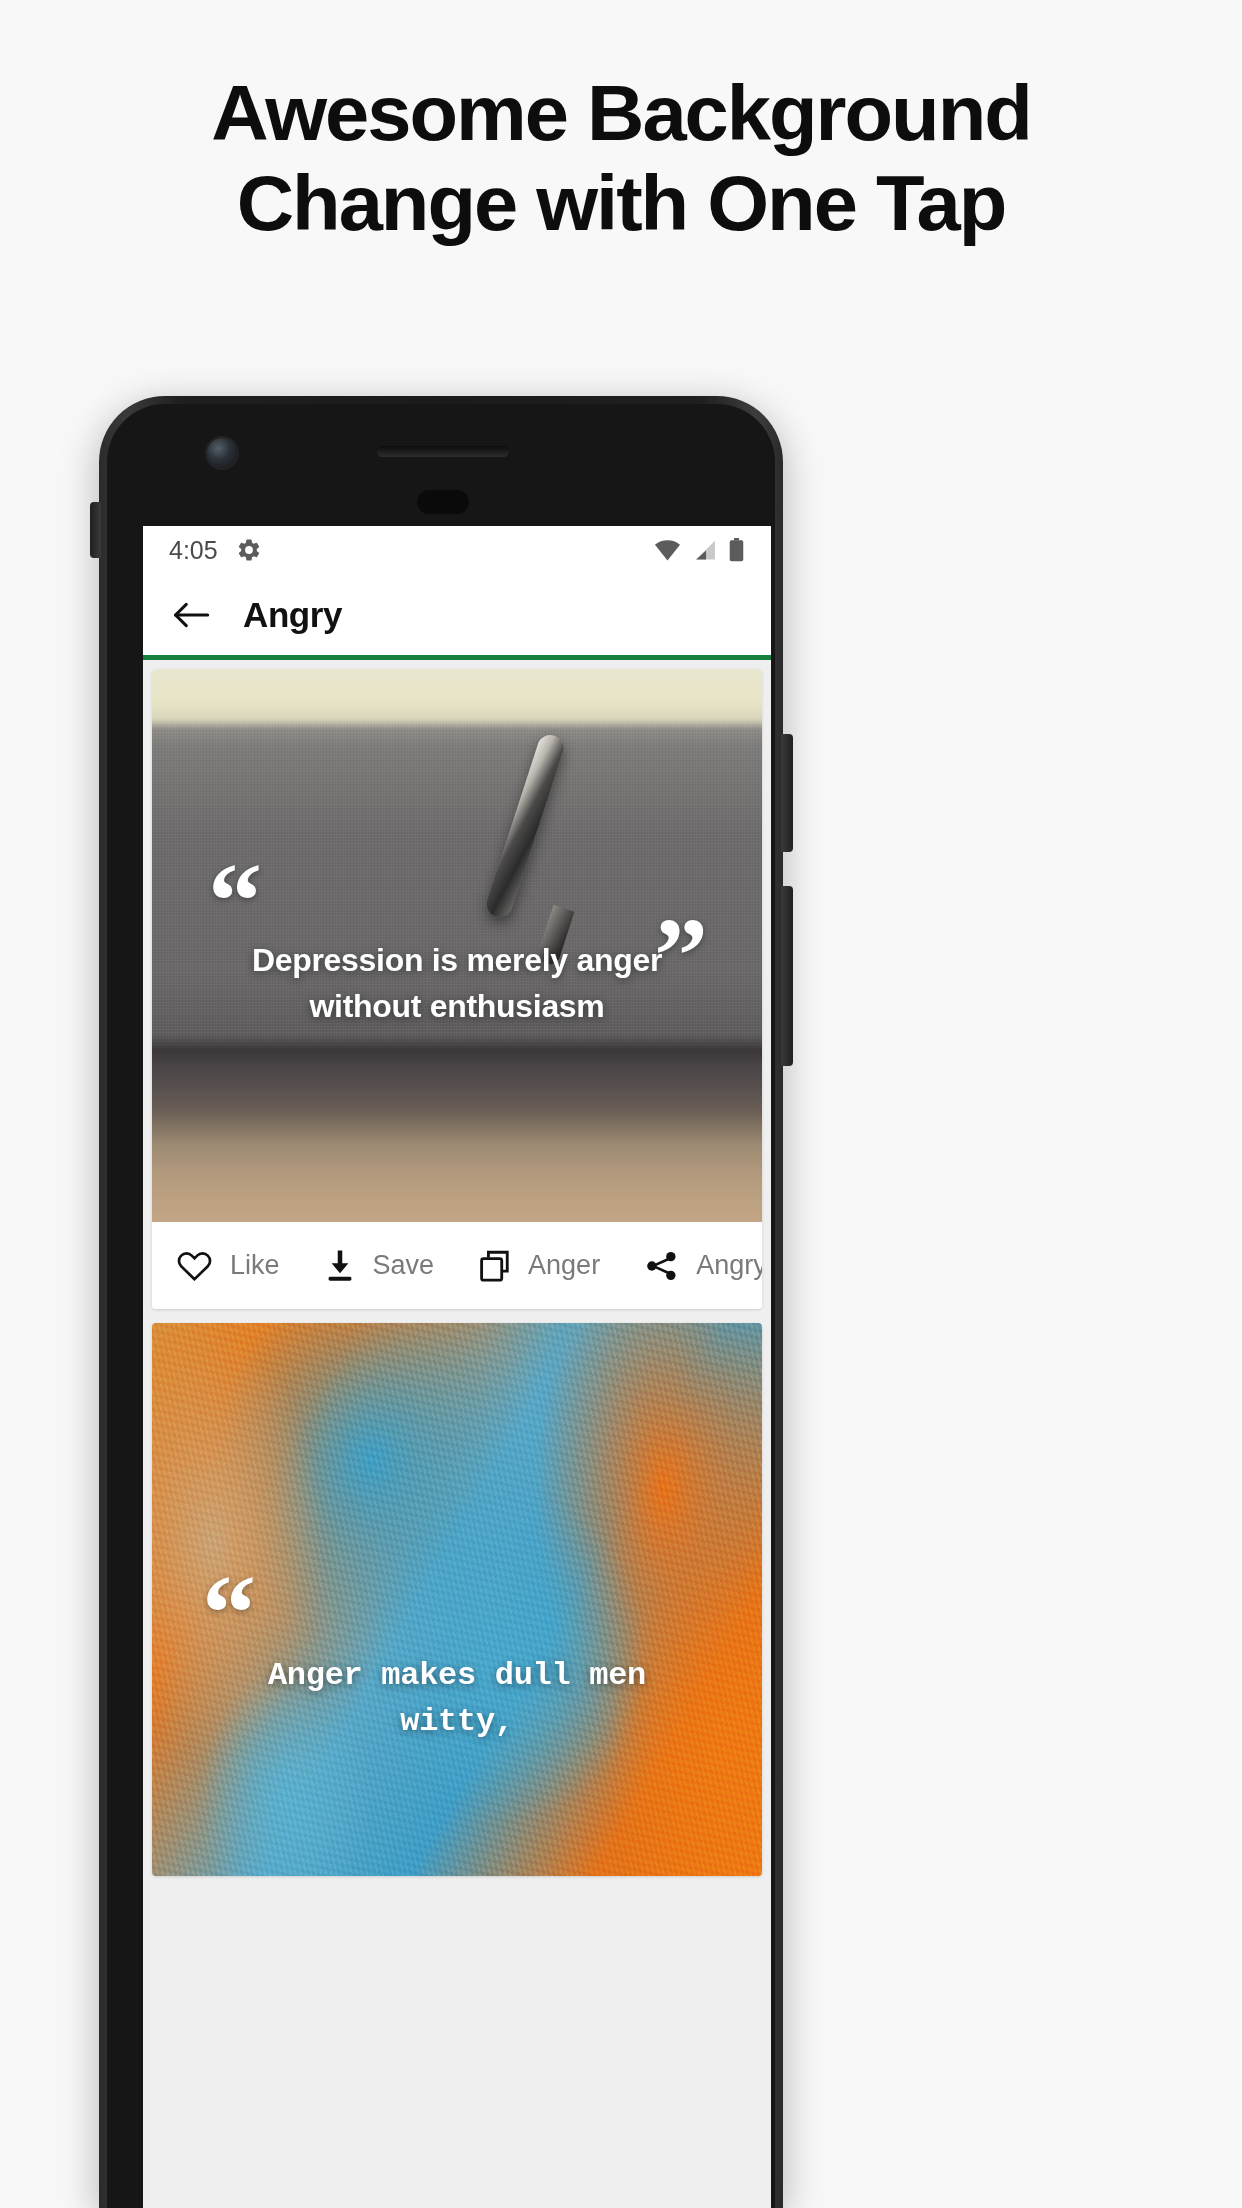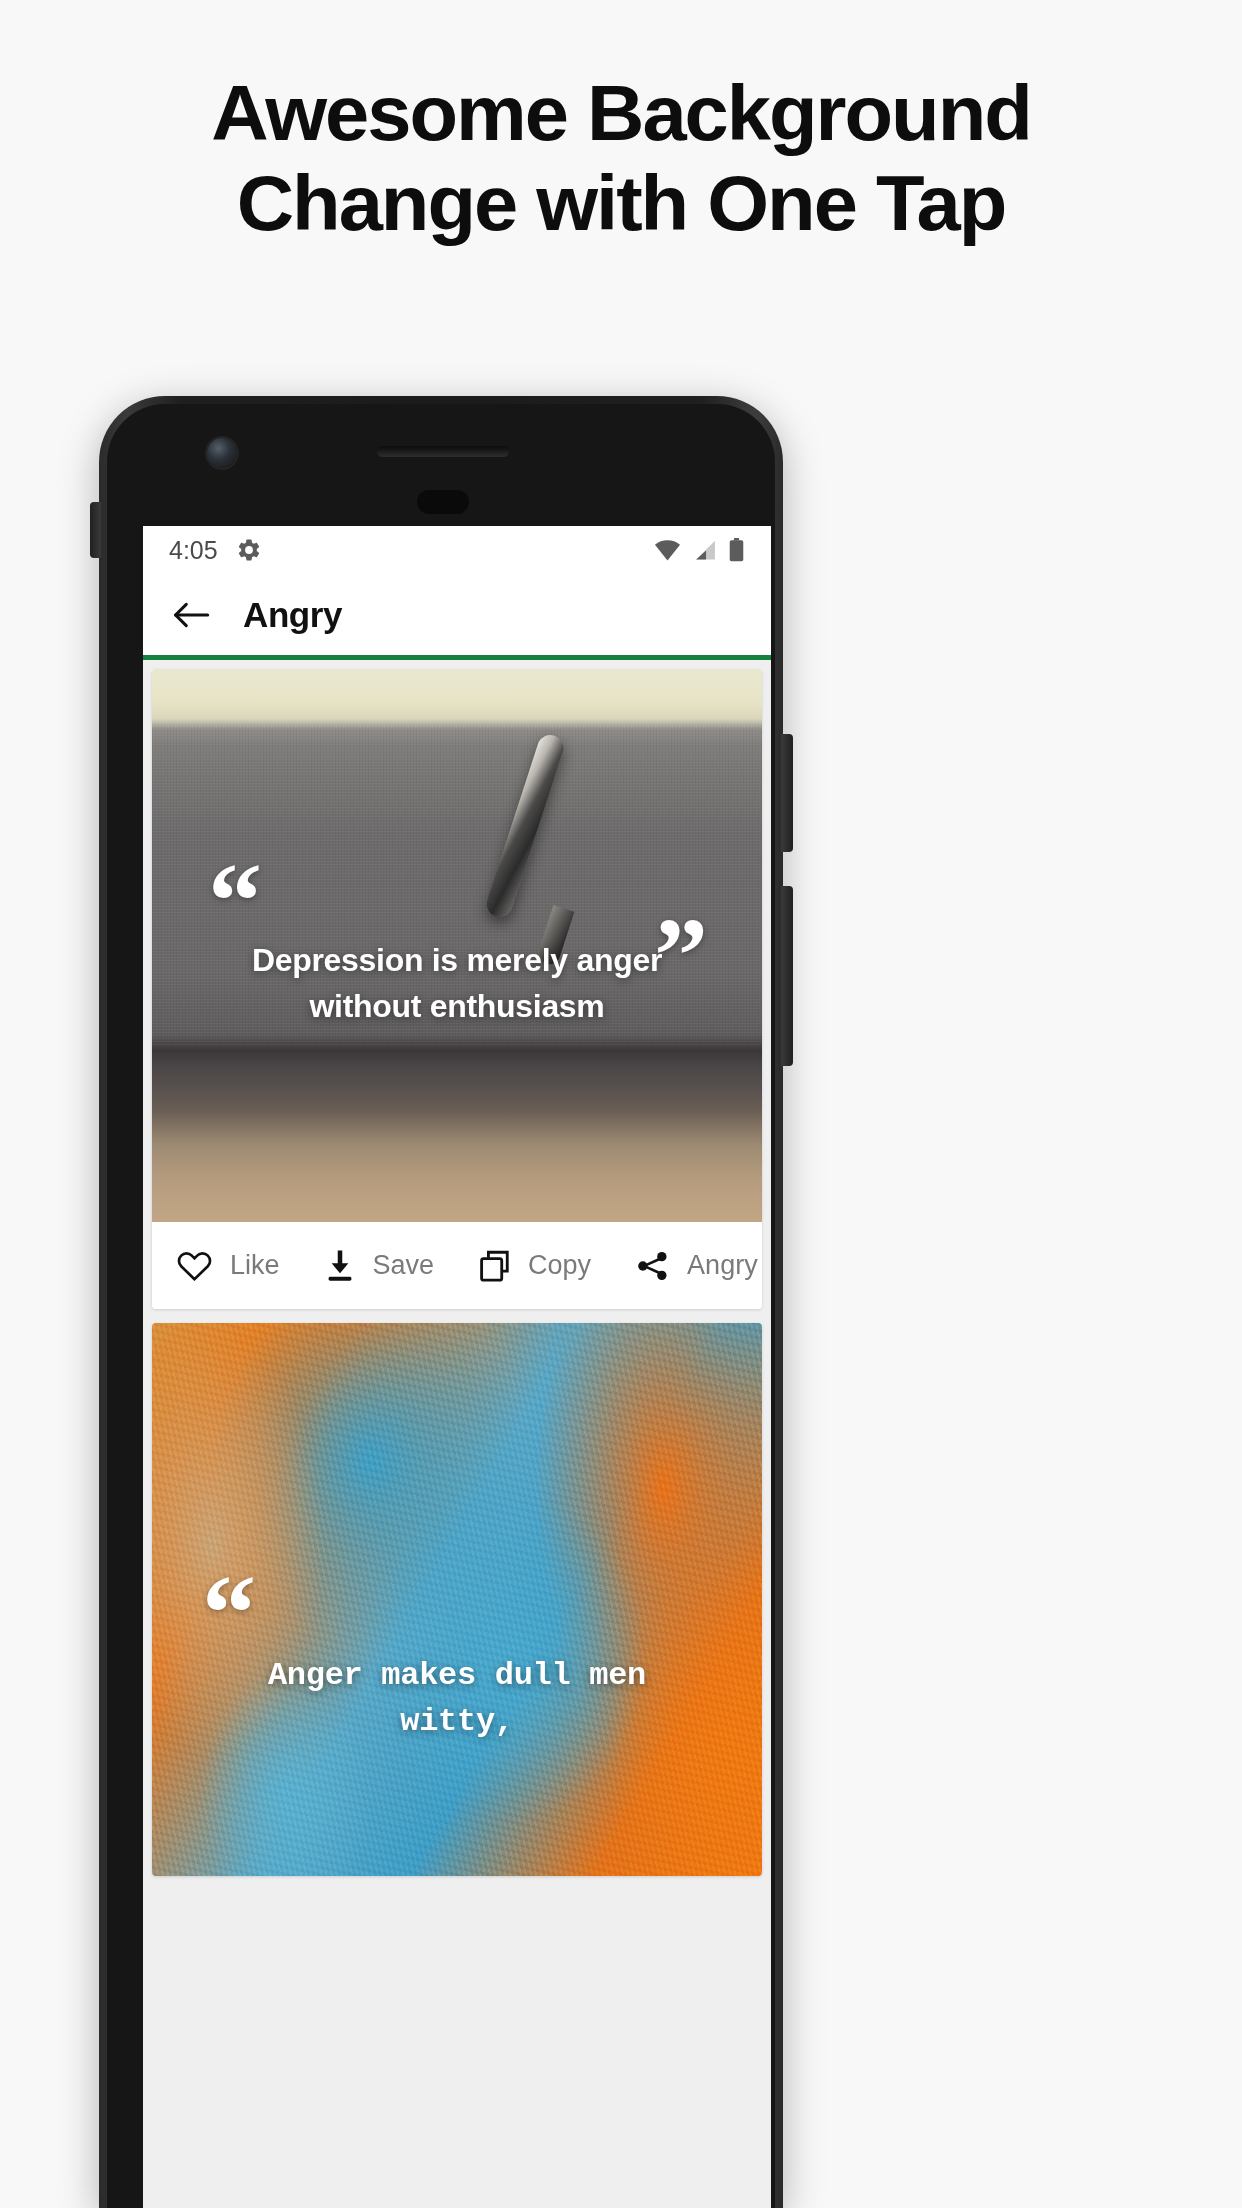--- a/index.html
+++ b/index.html
@@ -313,21 +313,21 @@
               <span class="action-label">Save</span>
             </div>
 
             <div class="action">
               <span class="ico">
                 <svg width="33" height="34" viewBox="0 0 23 24" fill="none" stroke="#111" stroke-width="2">
                   <path d="M7.2 6.2V2.3h13.3v13.3h-3.9"></path>
                   <rect x="2.4" y="6.8" width="14.2" height="15.2" rx="1.4"></rect>
                 </svg>
               </span>
-              <span class="action-label">Copy</span>
+              <span class="action-label">Anger</span>
             </div>
 
             <div class="action">
               <span class="ico">
                 <svg width="35" height="34" viewBox="0 0 24 24" fill="#111">
                   <circle cx="18.6" cy="5.4" r="3.3"></circle>
                   <circle cx="5.2" cy="12" r="3.3"></circle>
                   <circle cx="18.6" cy="18.6" r="3.3"></circle>
                   <path d="M6.6 10.7 17.4 5.9 18.2 7.6 7.4 12.4z"></path>
                   <path d="M7.4 11.6 18.2 16.4 17.4 18.1 6.6 13.3z"></path>

